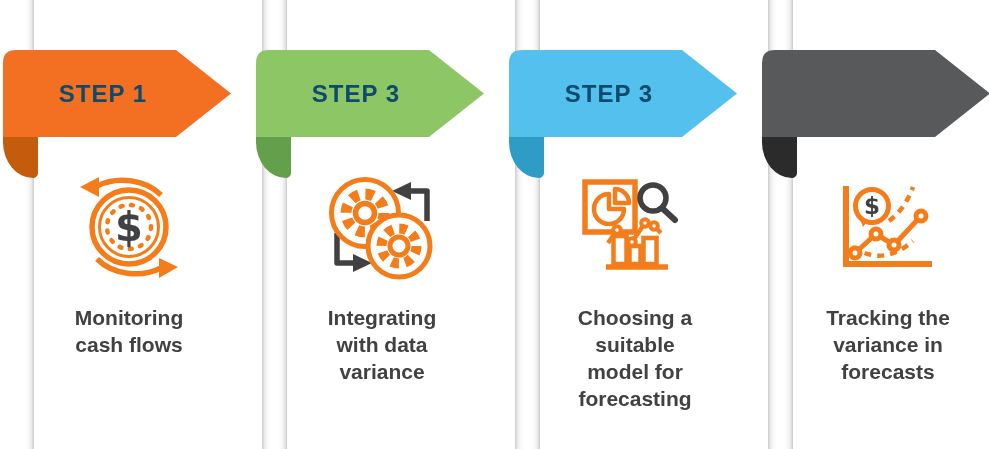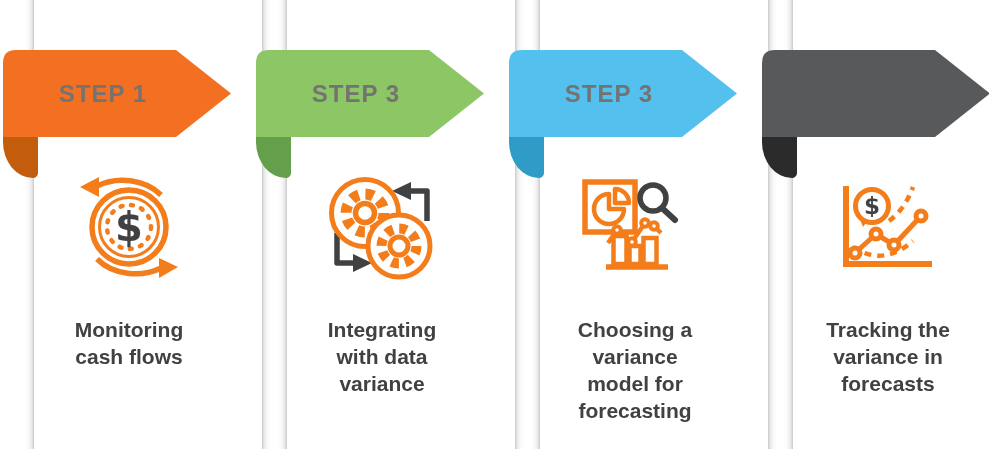--- a/index.html
+++ b/index.html
@@ -19,32 +19,32 @@
     border-radius:0 0 6px 100%;
   }
   .fold.c1{left:3px}.fold.c2{left:256px}.fold.c3{left:509px}.fold.c4{left:762px}
 
   .banner{position:absolute;top:50px;width:228px;height:87px;}
   .banner.c1{left:3px}.banner.c2{left:256px}.banner.c3{left:509px}.banner.c4{left:762px}
   .banner svg{position:absolute;left:0;top:0;display:block}
   .banner-label{
     position:absolute;left:24px;top:0;width:152px;height:87px;
     display:flex;align-items:center;justify-content:center;
-    color:#737373;font-size:24px;font-weight:700;letter-spacing:1px;
+    color:#0c4a6e;font-size:24px;font-weight:700;letter-spacing:1px;
   }
 
   .content{
     position:absolute;top:170px;width:220px;text-align:center;
   }
   .content.c1{left:19px}.content.c2{left:272px}.content.c3{left:525px}.content.c4{left:778px}
   .icon-wrap{
     height:114px;display:flex;align-items:center;justify-content:center;
   }
   .caption{
-    margin-top:32px;color:#414042;font-size:21px;line-height:27px;
+    margin-top:20px;color:#414042;font-size:21px;line-height:27px;
     font-weight:700;white-space:pre-line;
   }
   .dollar{font-family:"DejaVu Sans",sans-serif;font-weight:bold;fill:#414042;}
 </style>
 </head>
 <body>
 
 <div class="stage">
 
   <div class="card c1"></div>
@@ -131,21 +131,21 @@
         <rect x="47.5" y="67" width="11" height="18" fill="#fff" stroke="#F47D1B" stroke-width="4.5"></rect>
         <rect x="61.5" y="59" width="13" height="26" fill="#fff" stroke="#F47D1B" stroke-width="4.5"></rect>
         <polyline points="26,64 35,51 50,63 63,44 72,47 79,54" fill="none" stroke="#F47D1B" stroke-width="4.5" stroke-linejoin="round"></polyline>
         <circle cx="35" cy="51" r="3.8" fill="#fff" stroke="#F47D1B" stroke-width="4"></circle>
         <circle cx="50" cy="63" r="3.8" fill="#fff" stroke="#F47D1B" stroke-width="4"></circle>
         <circle cx="63" cy="44" r="3.8" fill="#fff" stroke="#F47D1B" stroke-width="4"></circle>
         <circle cx="72" cy="47" r="3.8" fill="#fff" stroke="#F47D1B" stroke-width="4"></circle>
       </svg>
     </div>
     <div class="caption">Choosing a
-variance
+suitable
 model for
 forecasting</div>
   </div>
 
   <div class="content c4">
     <div class="icon-wrap">
       <svg width="98" height="92" viewBox="0 0 98 92">
         <path d="M7 5 L7 83 L93 83" fill="none" stroke="#F47D1B" stroke-width="6"></path>
         <path d="M50 40 Q 66 28 74 6" fill="none" stroke="#F47D1B" stroke-width="4.5" stroke-dasharray="7 6"></path>
         <path d="M14 66 Q 44 86 74 60" fill="none" stroke="#F47D1B" stroke-width="4.5" stroke-dasharray="7 6"></path>

